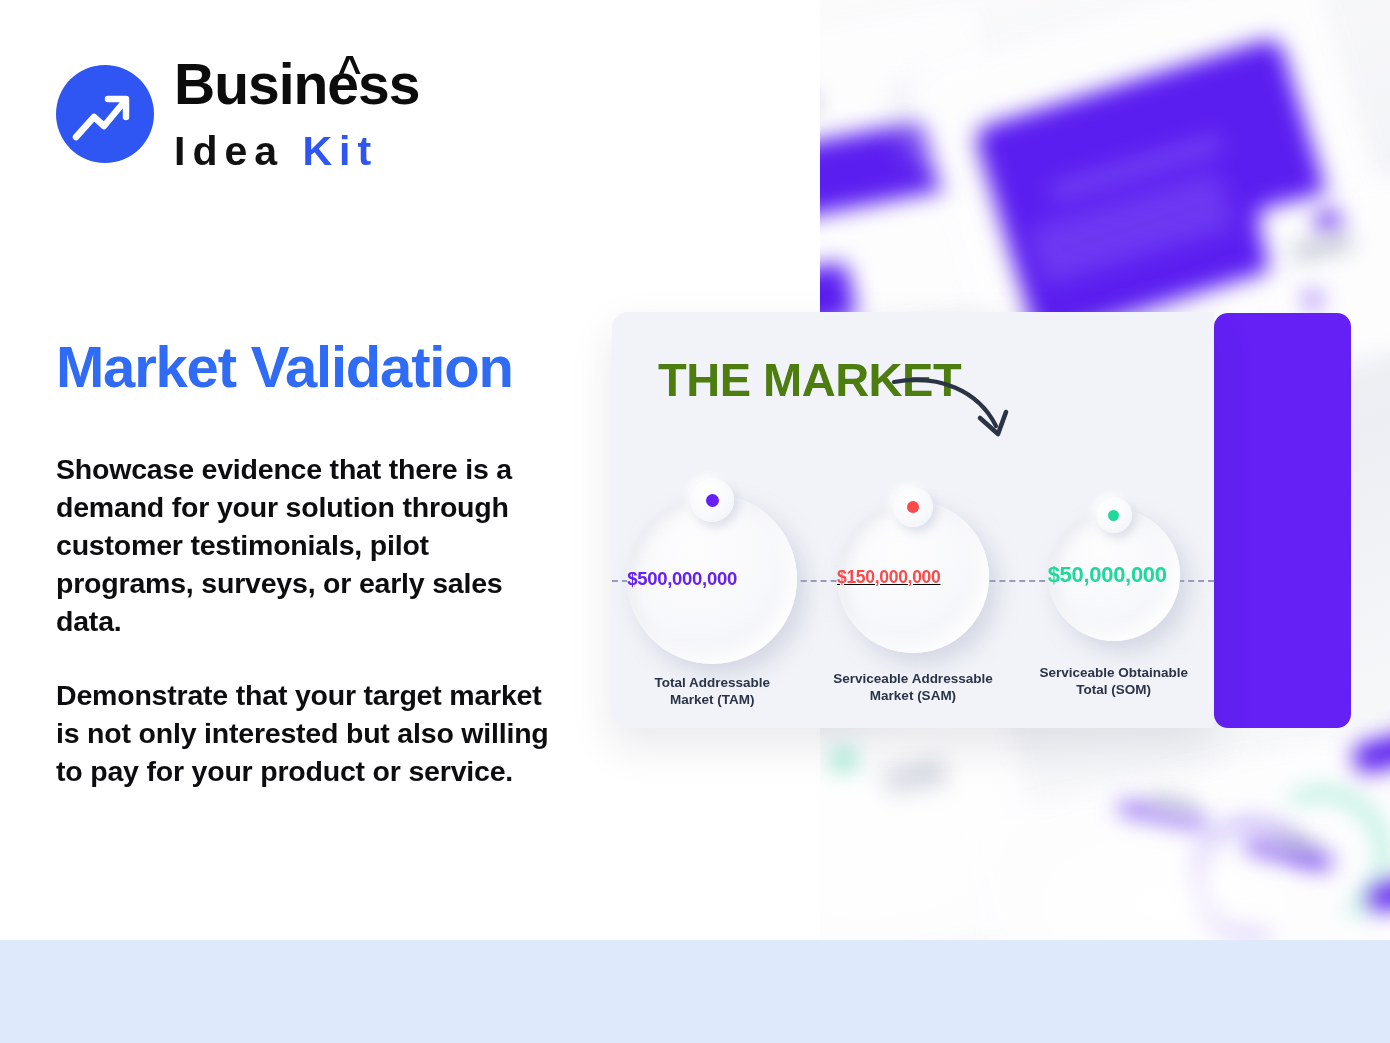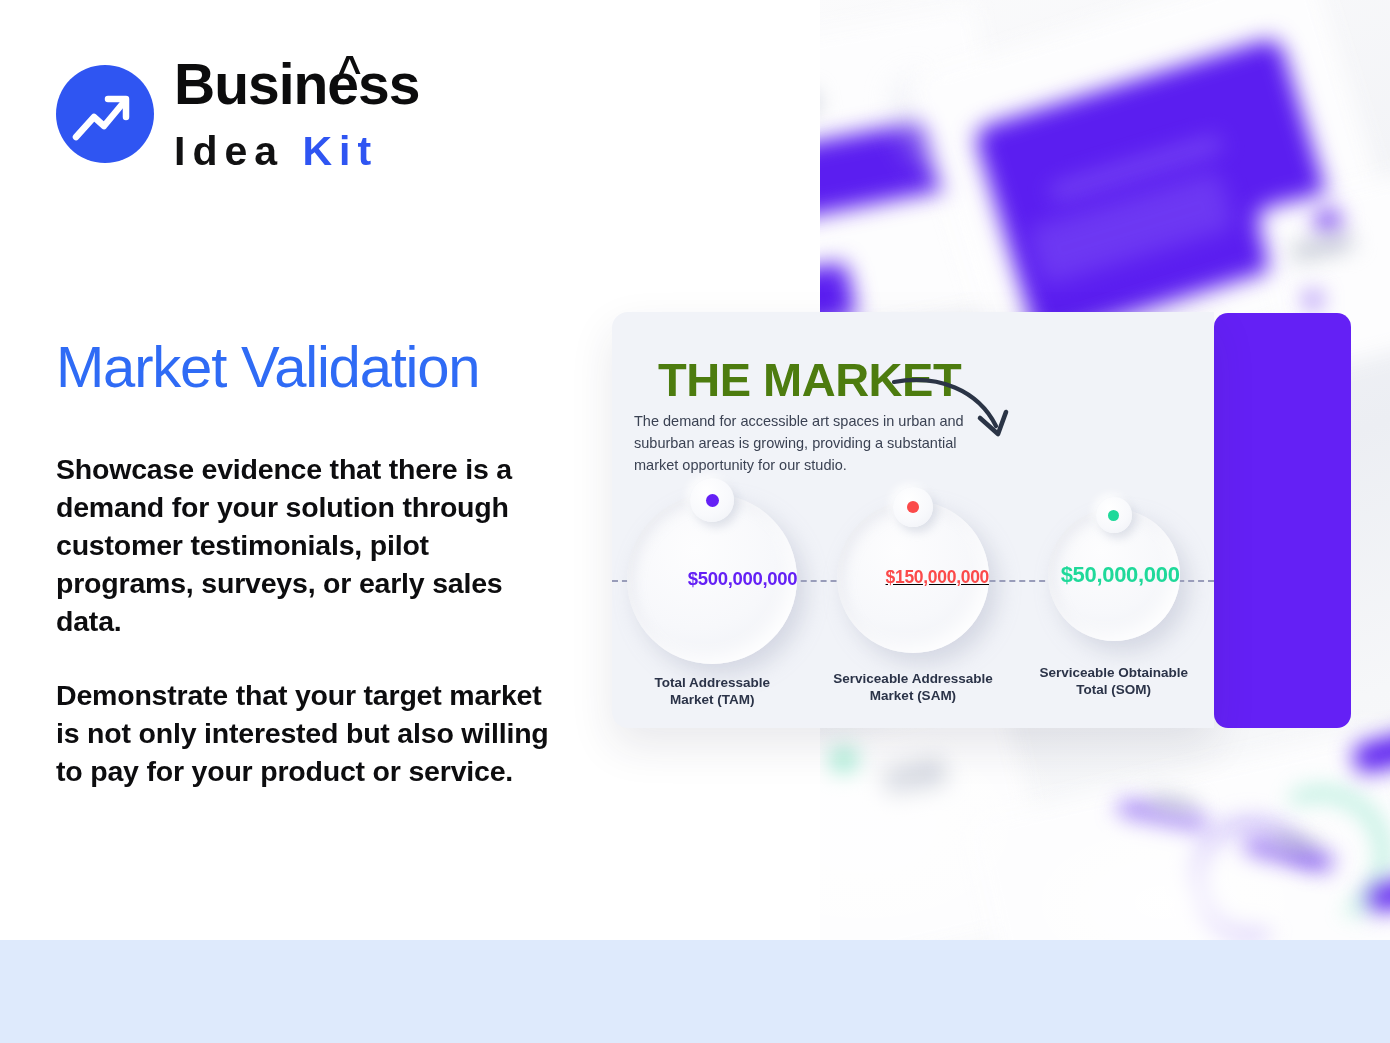--- a/index.html
+++ b/index.html
@@ -128,21 +128,21 @@
     white-space: nowrap;
     font-family: "Liberation Sans", sans-serif;
   }
   .logo-line2 .kit { color: #2f55f2; }
 
   
   .headline {
     position: absolute;
     left: 56px; top: 294px;
     font-size: 58px;
-    font-weight: 400;
+    font-weight: 700;
     letter-spacing: -1.2px;
     color: #2f6bf5;
     z-index: 20;
     white-space: nowrap;
   }
   .para {
     position: absolute;
     left: 56px;
     width: 510px;
     font-size: 28.5px;
@@ -227,21 +227,21 @@
   .big-circle {
     width: 170px; height: 170px;
     border-radius: 50%;
     background: radial-gradient(circle at 40% 32%, #fdfdfe 0%, #f7f8fb 52%, #eceef4 100%);
     box-shadow: 9px 11px 22px rgba(160,167,190,0.35),
                -8px -8px 18px rgba(255,255,255,0.95) inset,
                 6px 6px 14px rgba(180,186,205,0.22) inset;
     position: relative;
     display:flex;
     align-items:center;
-    justify-content:flex-end;
+    justify-content:flex-start;
   }
   .big-circle.c2 { width: 152px; height: 152px; margin-top: 7px; text-decoration: underline;}
   .big-circle.c3 { width: 132px; height: 132px; margin-top: 15px;}
 
   .dot-nub {
     position: absolute;
     top: -16px;
     left: 50%;
     transform: translateX(-50%);
     width: 44px; height: 44px;
@@ -361,21 +361,20 @@
 
   <div class="market-card">
 
     <div class="market-title">THE MARKET</div>
 
     <svg class="arrow-svg" viewBox="0 0 140 100" aria-hidden="true">
       <path d="M4 22 C48 14, 88 30, 106 66" stroke="#2b3446" stroke-width="4.2" fill="none" stroke-linecap="round"></path>
       <path d="M90 58 L108 74 L116 52" stroke="#2b3446" stroke-width="4.6" fill="none" stroke-linecap="round" stroke-linejoin="round"></path>
     </svg>
 
-    <div class="market-desc">The demand for accessible art spaces in urban and suburban areas is growing, providing a substantial market opportunity for our studio.</div>
 
     <div class="dash-line"></div>
 
     <div class="circles-row">
 
       <div class="circle-col col1">
         <div class="big-circle c1">
           <div class="dot-nub">
             <span class="dot-core" style="background:#6420f5"></span>
           </div>

